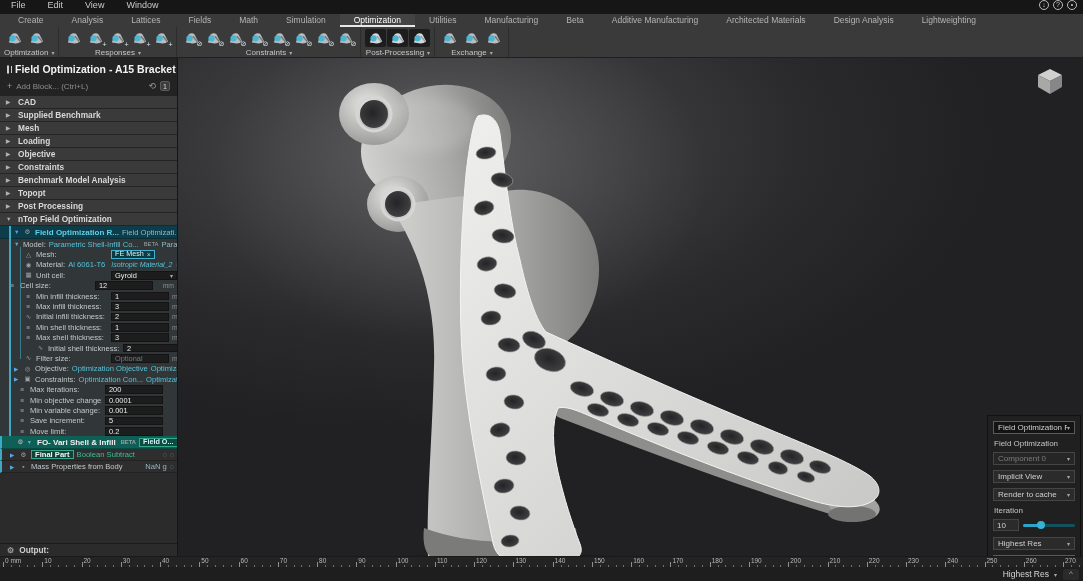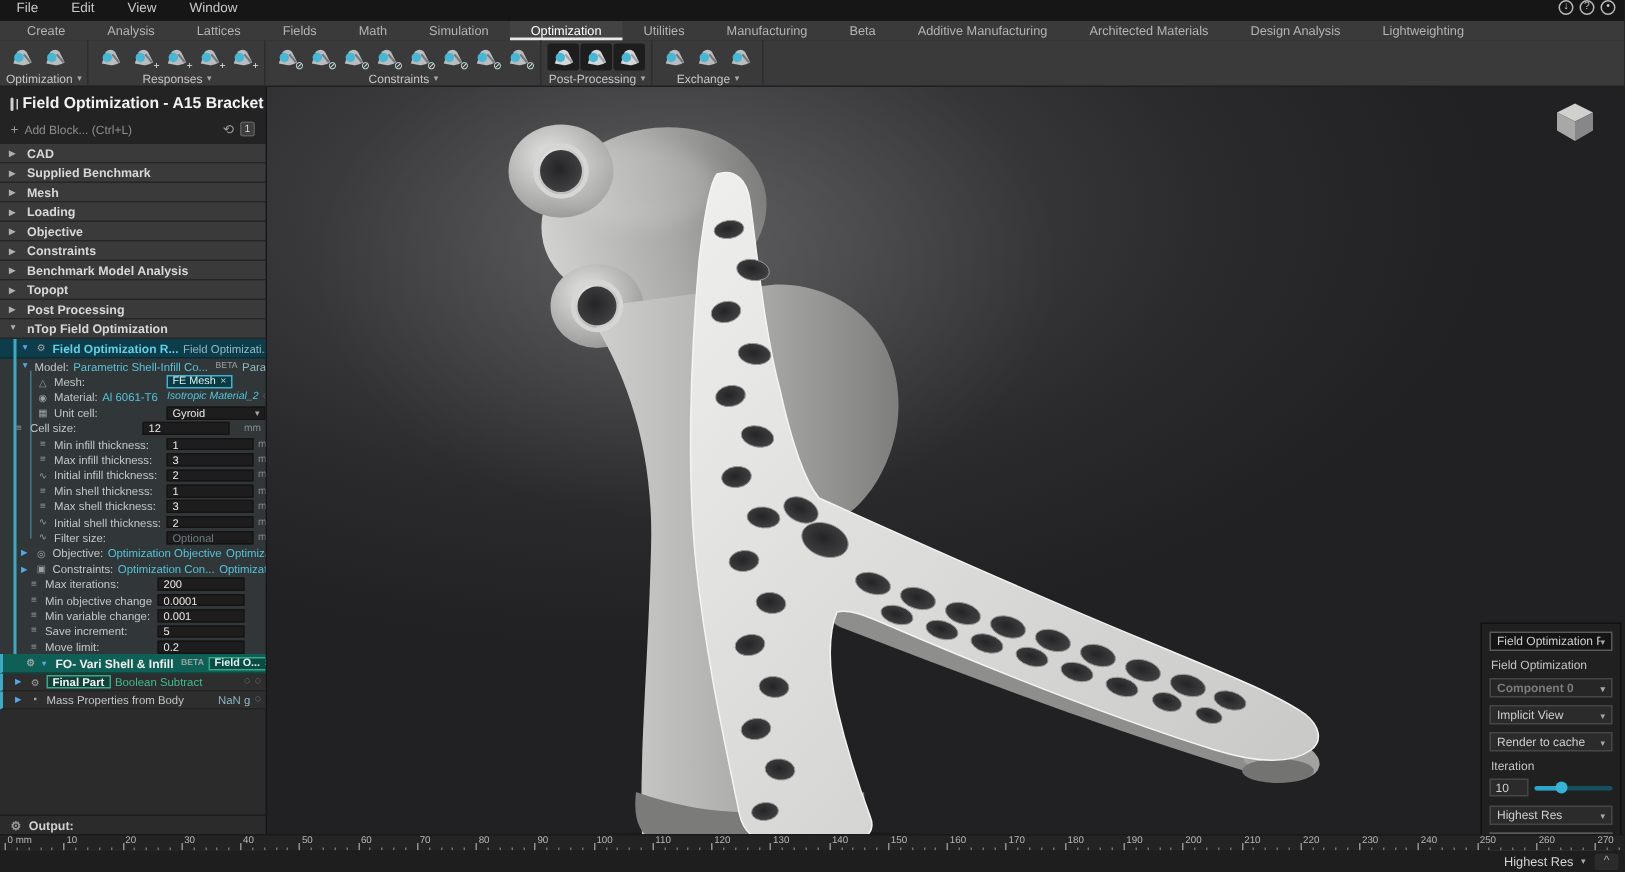--- a/index.html
+++ b/index.html
@@ -41,21 +41,21 @@
   #scene { position:absolute; left:0; top:0; }
   #viewcube { position:absolute; right:18px; top:8px; }
 
   
   #right-panel { position:absolute; right:2px; top:357px; width:94px; background:#202021;
     border:1px solid #111; padding:5px 5px 0; color:#cfcfcf; font-size:8px; z-index:10; }
   .rp-dd { height:13px; background:#2b2b2c; border:1px solid #454546; display:flex;
     align-items:center; padding:0 4px; margin-bottom:5px; }
   .rp-dd span:first-child { flex:1; overflow:hidden; white-space:nowrap; }
   .rp-dd.primary { background:#141415; border-color:#5a5a5b; }
-  .rp-dd.disabled { color:#7c7c7d; background:#262627;font-weight:bold; }
+  .rp-dd.disabled { color:#7c7c7d; background:#262627; }
   .rp-label { margin:1px 0 4px 1px; color:#c4c4c4; }
   .rp-iter-row { display:flex; align-items:center; gap:4px; margin-bottom:6px; }
   #iter-input { width:26px; height:12px; background:#2b2b2c; border:1px solid #454546;
     display:flex; align-items:center; padding-left:3px; }
   #iter-slider { position:relative; flex:1; height:3px; background:#15505e; border-radius:2px; }
   #iter-slider .fill { position:absolute; left:0; top:0; bottom:0; width:35%; background:#2ea4c8; border-radius:2px; }
   #iter-slider .thumb { position:absolute; left:35%; top:50%; width:8px; height:8px; margin:-4px 0 0 -4px;
     background:#35b2d6; border-radius:50%; }
   #delete-cache { height:13px; background:#4a4a4c; border:1px solid #5a5a5c; color:#e2e2e2;
     display:flex; align-items:center; justify-content:center; margin-bottom:6px; }
@@ -654,21 +654,21 @@
             <span class="punit">mm</span>
           </div>
           <div class="blk-row" style="padding-left: 24px;">
             <span class="micon">≡</span>
             <span class="plabel">Max shell thickness:</span>
             <span class="pinput">
               <span>3</span>
             </span>
             <span class="punit">mm</span>
           </div>
-          <div class="blk-row" style="padding-left: 24px;">
+          <div class="blk-row" style="padding-left: 36px;">
             <span class="micon">∿</span>
             <span class="plabel">Initial shell thickness:</span>
             <span class="pinput">
               <span>2</span>
             </span>
             <span class="punit">mm</span>
           </div>
           <div class="blk-row" style="padding-left: 24px;">
             <span class="micon">∿</span>
             <span class="plabel">Filter size:</span>

